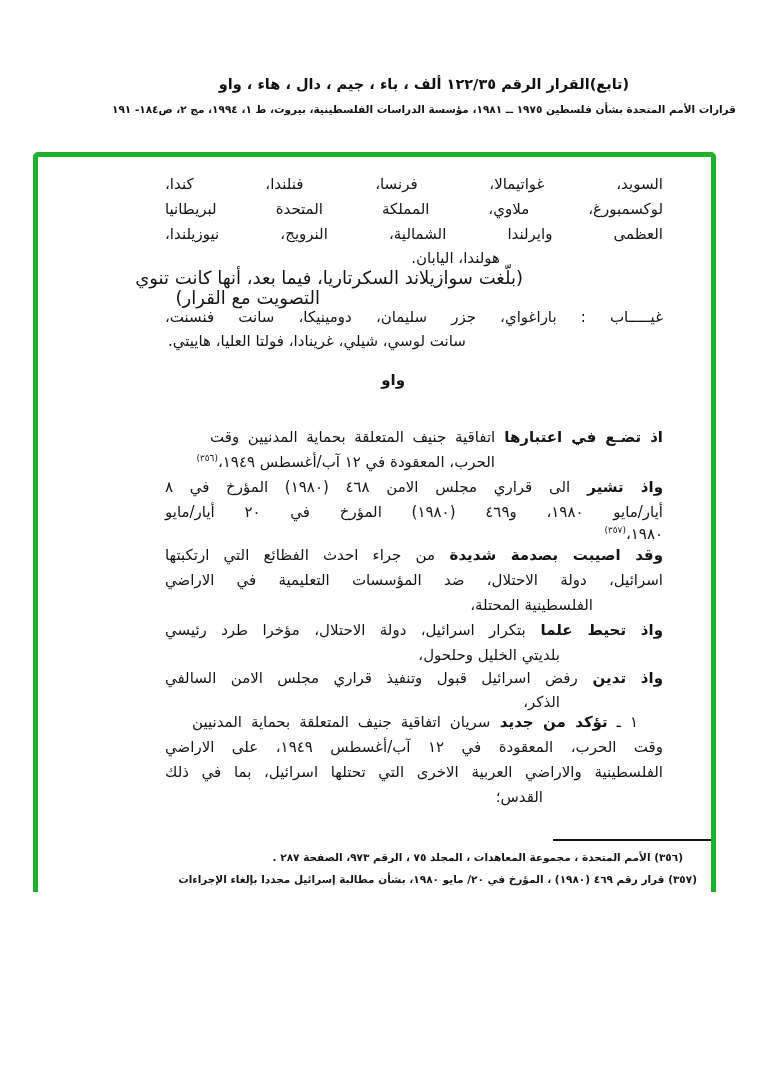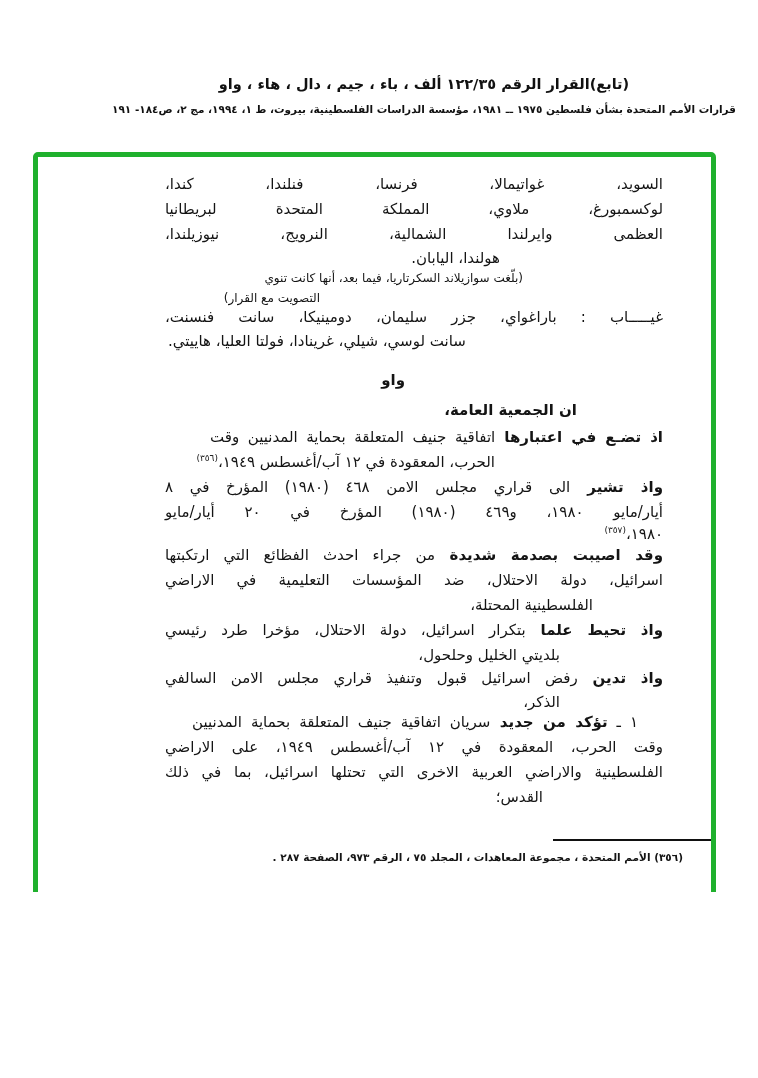--- a/index.html
+++ b/index.html
@@ -5,21 +5,21 @@
   html,body{margin:0;padding:0;background:#ffffff;}
   .page{position:relative;width:758px;height:892px;background:#ffffff;overflow:hidden;
         font-family:"DejaVu Sans",sans-serif;color:#111;direction:rtl;}
   .hdr{position:absolute;left:100px;right:10px;text-align:center;font-weight:bold;white-space:nowrap;}
   .hdr1{top:76px;font-size:14.5px;}
   .hdr2{top:103px;font-size:10.5px;}
   .hbox{position:absolute;left:33px;top:152px;width:683px;height:854px;box-sizing:border-box;
         border:5px solid #1fb02d;border-radius:5px;background:transparent;}
   .ln{position:absolute;white-space:nowrap;font-size:15px;line-height:25px;color:#141414;text-align:right;}
   .jst{left:165px;right:95px;white-space:normal;text-align:justify;text-align-last:justify;}
-  .sm{font-size:12px;line-height:20px;}
+  .sm{font-size:18px;line-height:20px;}
   .lft{text-align:left;}
   .bld{font-weight:bold;}
   b{font-weight:bold;}
   sup{font-size:9px;vertical-align:super;line-height:0;}
   .fsep{position:absolute;top:839px;right:47px;width:158px;height:2px;background:#111;}
   .fn{position:absolute;white-space:nowrap;font-size:10.5px;font-weight:bold;line-height:18px;color:#141414;}
   .pgnum{position:absolute;top:1074px;left:30px;right:0;text-align:center;font-size:16px;font-weight:bold;color:#111;}
 </style>
 </head>
 <body>
@@ -35,38 +35,38 @@
   <div class="ln jst" style="top:197px">لوكسمبورغ، ملاوي، المملكة المتحدة لبريطانيا</div>
   <div class="ln jst" style="top:222px">العظمى وايرلندا الشمالية، النرويج، نيوزيلندا،</div>
   <div class="ln" style="top:246px;right:258px">هولندا، اليابان.</div>
   <div class="ln sm" style="top:268px;right:235px">(بلّغت سوازيلاند السكرتاريا، فيما بعد، أنها كانت تنوي</div>
   <div class="ln sm" style="top:288px;right:438px">التصويت مع القرار)</div>
   <div class="ln jst" style="top:305px">غيـــــاب : باراغواي، جزر سليمان، دومينيكا، سانت فنسنت،</div>
   <div class="ln lft" style="top:329px;left:168px">سانت لوسي، شيلي، غرينادا، فولتا العليا، هاييتي.</div>
 
   <div class="ln bld" style="top:368px;right:353px">واو</div>
 
-  <div class="ln" style="top:398px;right:181px"><b>ان الجمعية العامة،</b></div>
   <div class="ln jst" style="top:425px;left:210px"><b>اذ تضـع في اعتبارها </b><span>اتفاقية جنيف المتعلقة بحماية المدنيين وقت</span></div>
   <div class="ln" style="top:450px;right:263px"><span>الحرب، المعقودة في ١٢ آب/أغسطس ١٩٤٩،</span><sup>(٣٥٦)</sup></div>
   <div class="ln jst" style="top:475px"><b>واذ تشير </b><span>الى قراري مجلس الامن ٤٦٨ (١٩٨٠) المؤرخ في ٨</span></div>
   <div class="ln jst" style="top:500px">أيار/مايو ١٩٨٠، و٤٦٩ (١٩٨٠) المؤرخ في ٢٠ أيار/مايو</div>
   <div class="ln" style="top:522px;right:95px"><span>١٩٨٠،</span><sup>(٣٥٧)</sup></div>
   <div class="ln jst" style="top:543px"><b>وقد اصيبت بصدمة شديدة </b><span>من جراء احدث الفظائع التي ارتكبتها</span></div>
   <div class="ln jst" style="top:568px">اسرائيل، دولة الاحتلال، ضد المؤسسات التعليمية في الاراضي</div>
   <div class="ln" style="top:593px;right:165px">الفلسطينية المحتلة،</div>
   <div class="ln jst" style="top:618px"><b>واذ تحيط علما </b><span>بتكرار اسرائيل، دولة الاحتلال، مؤخرا طرد رئيسي</span></div>
   <div class="ln" style="top:643px;right:198px">بلديتي الخليل وحلحول،</div>
   <div class="ln jst" style="top:666px"><b>واذ تدين </b><span>رفض اسرائيل قبول وتنفيذ قراري مجلس الامن السالفي</span></div>
   <div class="ln" style="top:690px;right:198px">الذكر،</div>
 
   <div class="ln jst" style="top:710px;left:192px;right:120px"><span>١ ـ </span><b>تؤكد من جديد </b><span>سريان اتفاقية جنيف المتعلقة بحماية المدنيين</span></div>
   <div class="ln jst" style="top:735px">وقت الحرب، المعقودة في ١٢ آب/أغسطس ١٩٤٩، على الاراضي</div>
   <div class="ln jst" style="top:760px">الفلسطينية والاراضي العربية الاخرى التي تحتلها اسرائيل، بما في ذلك</div>
   <div class="ln" style="top:785px;right:215px">القدس؛</div>
 
   <div class="fsep"></div>
   <div class="fn" style="top:848px;right:75px">(٣٥٦) الأمم المتحدة ، مجموعة المعاهدات ، المجلد ٧٥ ، الرقم ٩٧٣، الصفحة ٢٨٧ .</div>
+  <div class="fn" style="top:870px;right:61px">(٣٥٧) قرار رقم ٤٦٩ (١٩٨٠) ، المؤرخ في ٢٠/ مايو ١٩٨٠، بشأن مطالبة إسرائيل مجددا بإلغاء الإجراءات</div>
   <div class="fn" style="top:891px;right:241px">المتخذة ضد القادة الفلسطينيين الثلاثة . "المحرر"</div>
 
   <div class="pgnum">١٦</div>
 
 </div>
 
 </body></html>

